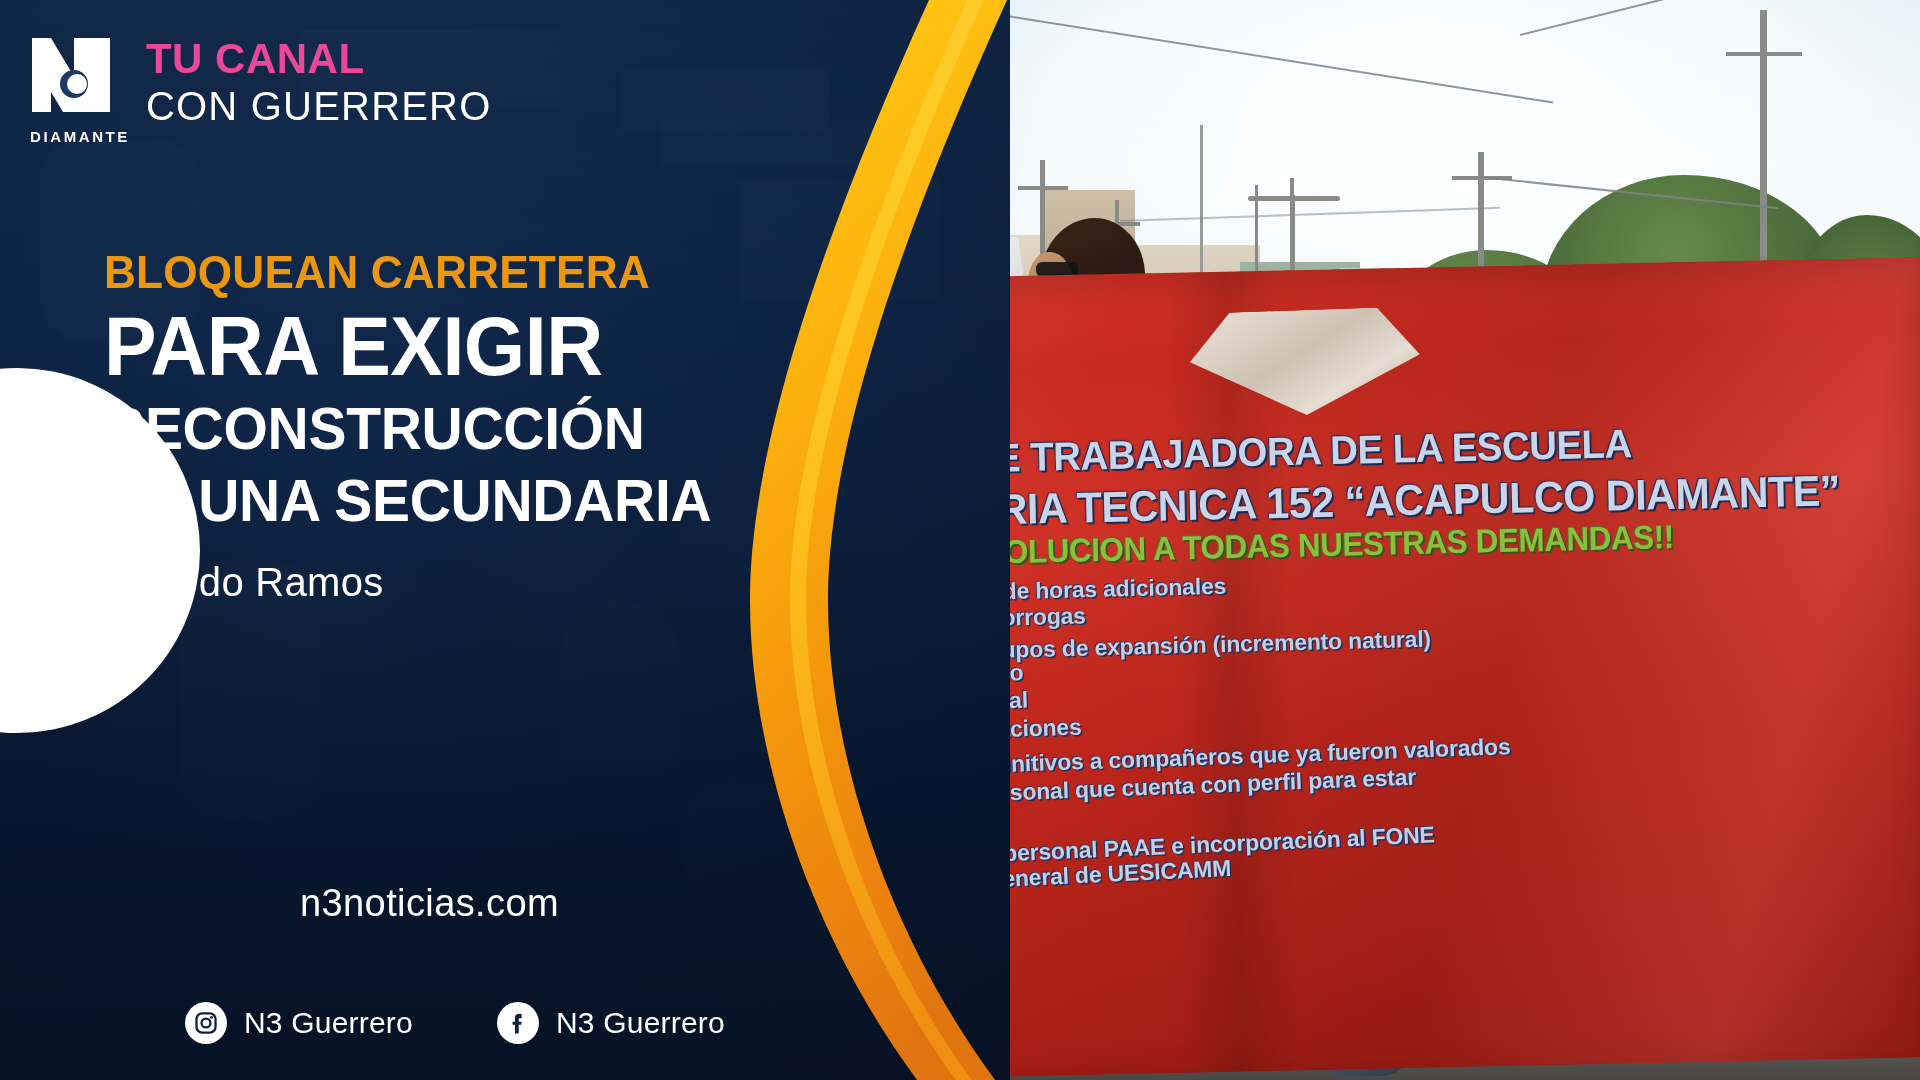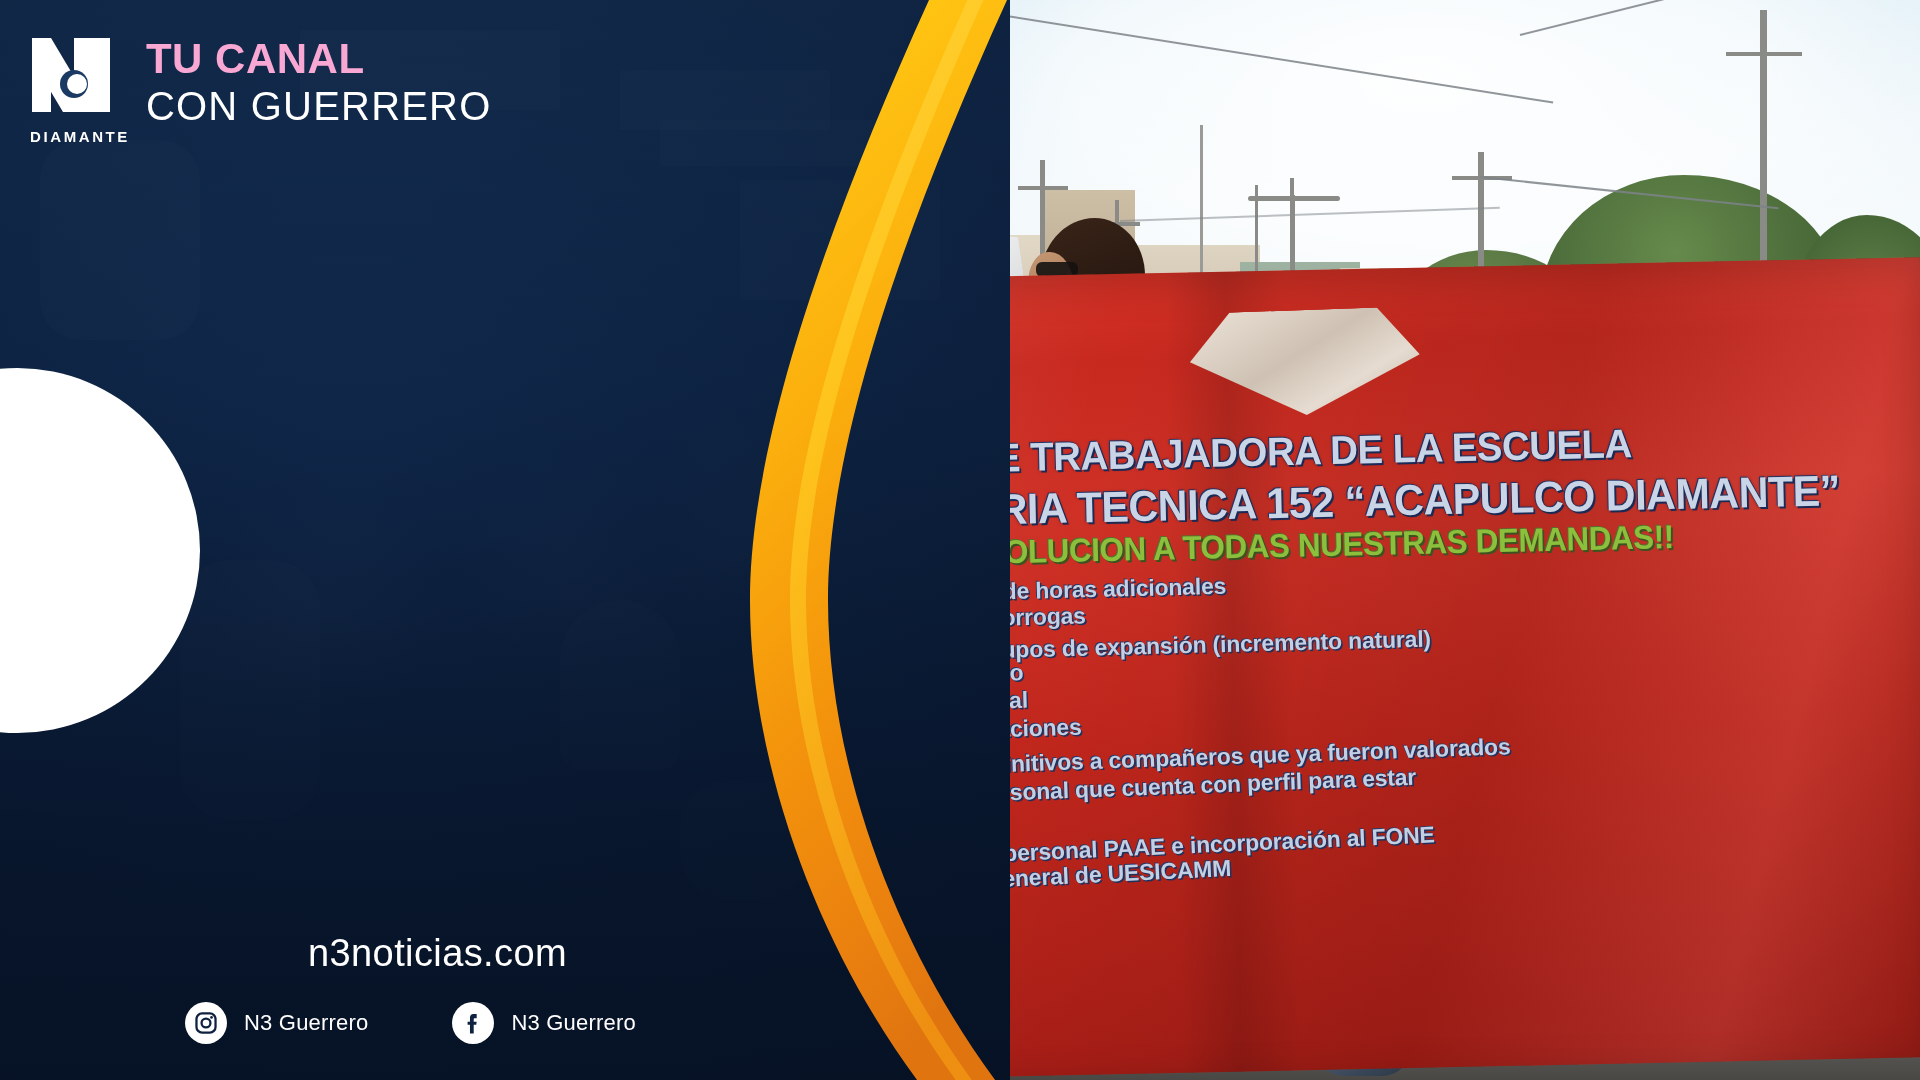--- a/index.html
+++ b/index.html
@@ -120,44 +120,44 @@
 
   
   .curve{position:absolute;left:690px;top:-40px;width:420px;height:1160px;pointer-events:none;}
 
   
   .logo{position:absolute;left:30px;top:34px;display:flex;align-items:flex-start;gap:16px;}
   .logo-mark{position:relative;width:82px;height:86px;}
   .logo-word{font-weight:700;color:#fff;letter-spacing:2.6px;font-size:15px;
      text-align:center;margin-top:4px;}
   .slogan{padding-top:4px;}
-  .slogan-1{font-size:42px;font-weight:700;color:#f9a8d4;letter-spacing:.5px;line-height:1.0;}
+  .slogan-1{font-size:42px;font-weight:700;color:#ec4899;letter-spacing:.5px;line-height:1.0;}
   .slogan-2{font-size:40px;font-weight:400;color:#fff;letter-spacing:1.2px;line-height:1.12;margin-top:4px;}
 
   
   .headline{position:absolute;left:104px;top:248px;width:660px;}
   .kicker{color:#eb9712;font-size:47px;font-weight:700;letter-spacing:.2px;line-height:1.0;
      font-family:"Liberation Sans Narrow","Liberation Sans",sans-serif;
      transform:scaleX(.94);transform-origin:left center;white-space:nowrap;}
   .hl-big{color:#fff;font-size:83px;font-weight:700;line-height:.97;letter-spacing:-.5px;
      font-family:"Liberation Sans Narrow","Liberation Sans",sans-serif;
      transform:scaleX(.95);transform-origin:left center;white-space:nowrap;margin-top:12px;}
   .hl-mid{color:#fff;font-size:60px;font-weight:700;line-height:1.04;letter-spacing:-.3px;
      font-family:"Liberation Sans Narrow","Liberation Sans",sans-serif;
      transform:scaleX(.95);transform-origin:left center;white-space:nowrap;margin-top:10px;}
   .byline{color:#fff;font-size:40px;font-weight:300;letter-spacing:.3px;margin-top:28px;
      font-family:"Liberation Sans",sans-serif;}
 
   
-  .site{position:absolute;left:300px;top:932px;color:#fff;font-size:38px;font-weight:300;letter-spacing:.4px;margin-left:8px;}
+  .site{position:absolute;left:300px;top:882px;color:#fff;font-size:38px;font-weight:300;letter-spacing:.4px;}
   .socials{position:absolute;left:185px;top:1002px;display:flex;align-items:center;gap:84px;}
   .soc{display:flex;align-items:center;gap:17px;}
   .soc-ic{width:42px;height:42px;border-radius:50%;background:#fff;
      display:flex;align-items:center;justify-content:center;flex:0 0 auto;}
-  .soc-lb{color:#fff;font-size:22px;font-weight:300;letter-spacing:.2px;}
+  .soc-lb{color:#fff;font-size:30px;font-weight:300;letter-spacing:.2px;}
 </style>
 </head>
 <body>
 
 <div id="stage">
 
   <div class="photo">
     <div class="sky"></div>
     <div class="sky-haze"></div>
 
@@ -312,20 +312,27 @@
         <circle cx="47" cy="50" r="10" fill="#ffffff"></circle>
       </svg>
       <div class="logo-word">DIAMANTE</div>
     </div>
     <div class="slogan">
       <div class="slogan-1">TU CANAL</div>
       <div class="slogan-2">CON GUERRERO</div>
     </div>
   </div>
 
+  <div class="headline">
+    <div class="kicker">BLOQUEAN CARRETERA</div>
+    <div class="hl-big">PARA EXIGIR</div>
+    <div class="hl-mid">RECONSTRUCCIÓN</div>
+    <div class="hl-mid">DE UNA SECUNDARIA</div>
+    <div class="byline">Ricardo Ramos</div>
+  </div>
 
   <div class="site">n3noticias.com</div>
 
   <div class="socials">
     <div class="soc">
       <span class="soc-ic">
         <svg width="26" height="26" viewBox="0 0 24 24" fill="none" stroke="#0e2240" stroke-width="2.1">
           <rect x="3.2" y="3.2" width="17.6" height="17.6" rx="5.2"></rect>
           <circle cx="12" cy="12" r="4.1"></circle>
           <circle cx="17.1" cy="6.9" r="1.25" fill="#0e2240" stroke="none"></circle>

